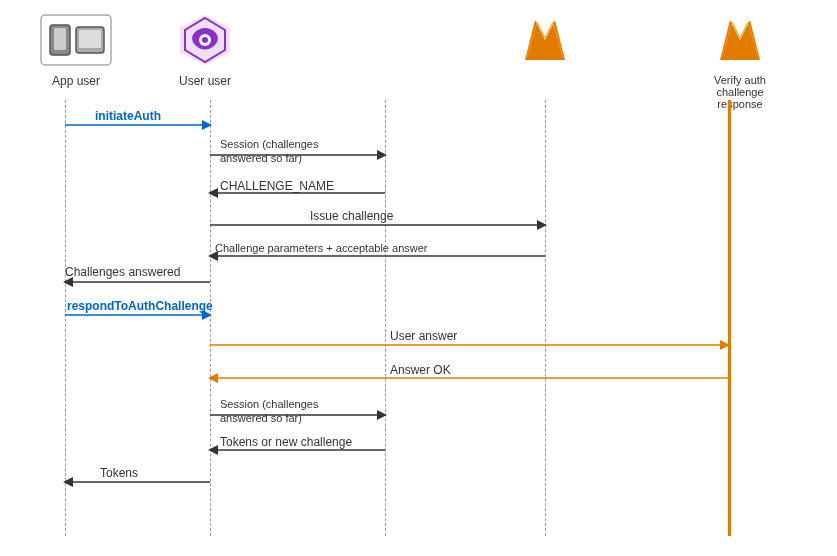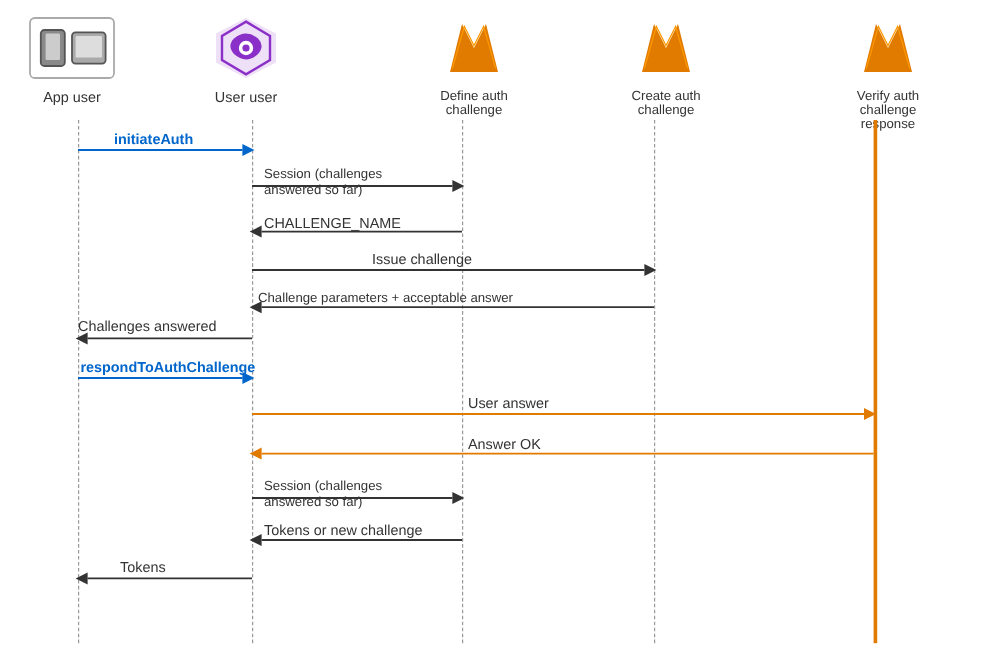--- a/index.html
+++ b/index.html
@@ -57,21 +57,21 @@
       position: absolute;
       width: 3px;
       background: #E07B00;
     }
   </style>
 </head>
 <body>
 
 <div class="diagram">
 
-  <div class="participant" style="left: 20px;">
+  <div class="participant" style="left: 36px;">
     <div class="device-icon">
 
       <svg width="80" height="60" viewBox="0 0 80 60">
 
         <rect x="5" y="5" width="70" height="50" rx="4" fill="none" stroke="#aaa" stroke-width="1.5"></rect>
 
         <rect x="14" y="15" width="20" height="30" rx="3" fill="#8a8a8a" stroke="#555" stroke-width="1.5"></rect>
         <rect x="18" y="18" width="12" height="22" rx="1" fill="#ccc"></rect>
 
         <rect x="40" y="17" width="28" height="26" rx="3" fill="#aaa" stroke="#555" stroke-width="1.5"></rect>
@@ -86,35 +86,26 @@
     <svg width="60" height="60" viewBox="0 0 60 60">
       <polygon points="30,5 55,18 55,42 30,55 5,42 5,18" fill="#8B2FC9" opacity="0.15"></polygon>
       <path d="M30 8 L50 20 L50 40 L30 52 L10 40 L10 20 Z" fill="none" stroke="#8B2FC9" stroke-width="2"></path>
       <path d="M20 22 Q30 14 40 22 Q46 28 40 35 Q30 44 20 35 Q14 28 20 22 Z" fill="#8B2FC9"></path>
       <circle cx="30" cy="30" r="6" fill="white"></circle>
       <circle cx="30" cy="30" r="3" fill="#8B2FC9"></circle>
     </svg>
     <span class="participant-label">User user</span>
   </div>
 
-  <div class="participant" style="left: 355px;">
-    <svg width="60" height="60" viewBox="0 0 60 60">
-
-      <path d="M10,50 L20,10 L30,30 L40,10 L50,50 Z" fill="#E07B00"></path>
-      <path d="M12,47 L22,12 L30,28 L38,12 L48,47" fill="none" stroke="#FF9900" stroke-width="1"></path>
-    </svg>
-    <span class="participant-label" style="max-width:80px; font-size:11px;">Define auth challenge</span>
-  </div>
 
   <div class="participant" style="left: 515px;">
     <svg width="60" height="60" viewBox="0 0 60 60">
       <path d="M10,50 L20,10 L30,30 L40,10 L50,50 Z" fill="#E07B00"></path>
       <path d="M12,47 L22,12 L30,28 L38,12 L48,47" fill="none" stroke="#FF9900" stroke-width="1"></path>
     </svg>
-    <span class="participant-label" style="max-width:80px; font-size:11px;">Create auth challenge</span>
   </div>
 
   <div class="participant" style="left: 695px;">
     <svg width="60" height="60" viewBox="0 0 60 60">
       <path d="M10,50 L20,10 L30,30 L40,10 L50,50 Z" fill="#E07B00"></path>
       <path d="M12,47 L22,12 L30,28 L38,12 L48,47" fill="none" stroke="#FF9900" stroke-width="1"></path>
     </svg>
     <span class="participant-label" style="max-width:90px; font-size:11px; text-align:center;">Verify auth challenge response</span>
   </div>
 

